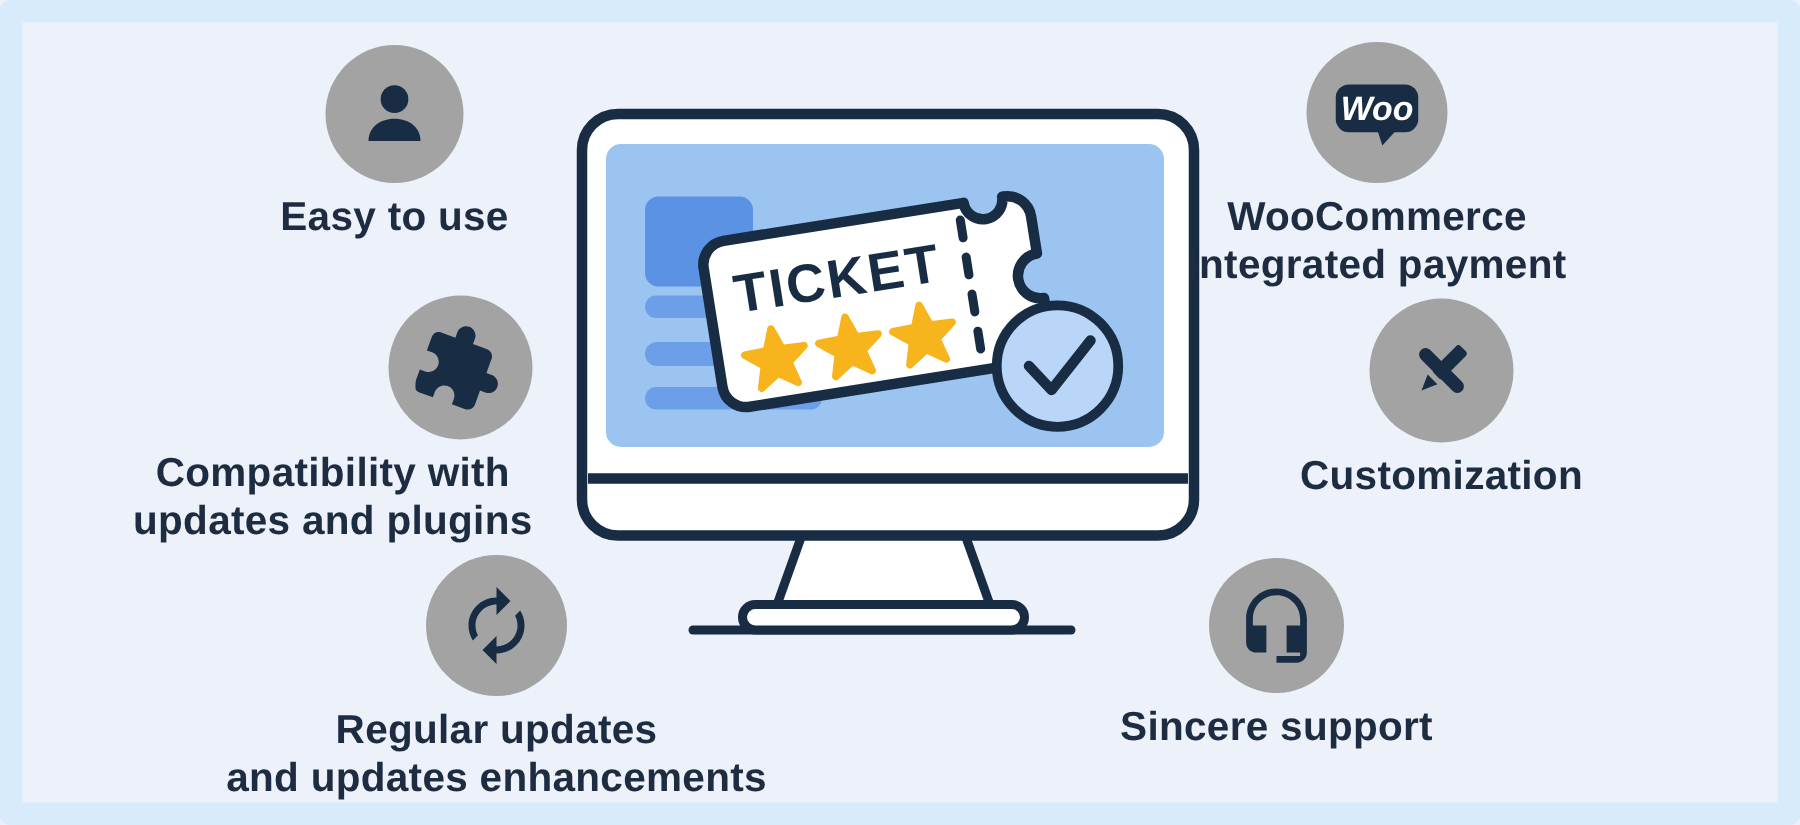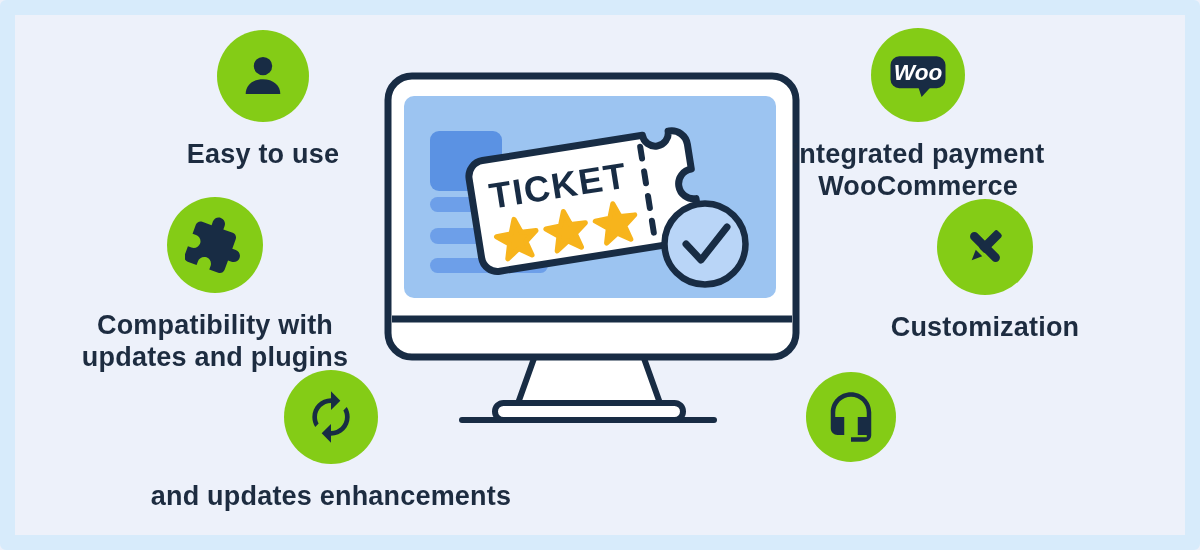--- a/index.html
+++ b/index.html
@@ -20,26 +20,26 @@
   .illus{
     position:absolute;left:0;top:0;width:1200px;height:550px;
     z-index:5;
   }
   .feature{
     position:absolute;
     display:flex;flex-direction:column;align-items:center;
     z-index:10;
   }
   .circle{
-    background:#84cc16;border-radius:50%;
+    background:#a3a3a3;border-radius:50%;
     display:flex;align-items:center;justify-content:center;
     flex:0 0 auto;
   }
   .label{
-    margin-top:16px;
+    margin-top:6px;
     color:#1d2c40;
     font-weight:700;
     font-size:27px;line-height:32px;
     text-align:center;
     letter-spacing:0.2px;
   }
   .label span{display:block;white-space:nowrap;}
   .icon-fill{fill:#182c44;}
 </style>
 </head>
@@ -90,21 +90,21 @@
       <svg viewBox="0 0 24 24" width="54" height="54">
         <circle class="icon-fill" cx="12" cy="7.6" r="4.1"></circle>
         <path class="icon-fill" d="M12 13.4c-4.5 0-7.7 2.7-7.7 6.6h15.4c0-3.9-3.2-6.6-7.7-6.6z"></path>
       </svg>
     </div>
     <div class="label">
       <span>Easy to use</span>
     </div>
   </div>
 
-  <div class="feature" style="left:75px;top:197px;width:280px;">
+  <div class="feature" style="left:75px;top:197px;width:280px;align-items:flex-end;">
     <div class="circle" style="width:96px;height:96px;">
       <svg viewBox="0 0 24 24" width="60" height="60">
         <g transform="rotate(20 12 12)">
           <path class="icon-fill" d="M20.5 11H19V7c0-1.1-.9-2-2-2h-4V3.5C13 2.12 11.88 1 10.5 1S8 2.12 8 3.5V5H4c-1.1 0-1.99.9-1.99 2v3.8H3.5c1.49 0 2.7 1.21 2.7 2.7s-1.21 2.7-2.7 2.7H2V20c0 1.1.9 2 2 2h3.8v-1.5c0-1.49 1.21-2.7 2.7-2.7 1.49 0 2.7 1.21 2.7 2.7V22H17c1.1 0 2-.9 2-2v-4h1.5c1.38 0 2.5-1.12 2.5-2.5S21.88 11 20.5 11z"></path>
         </g>
       </svg>
     </div>
     <div class="label">
       <span>Compatibility with</span>
       <span>updates and plugins</span>
@@ -113,39 +113,40 @@
 
   <div class="feature" style="left:141px;top:370px;width:380px;">
     <div class="circle" style="width:94px;height:94px;">
       <svg viewBox="0 0 24 24" width="56" height="56">
         <g transform="scale(-1 1) translate(-24 0)">
           <path class="icon-fill" d="M12 4V1L8 5l4 4V6c3.31 0 6 2.69 6 6 0 1.01-.25 1.97-.7 2.8l1.46 1.46C19.54 15.03 20 13.57 20 12c0-4.42-3.58-8-8-8zm0 14c-3.31 0-6-2.69-6-6 0-1.01.25-1.97.7-2.8L5.24 7.74C4.46 8.97 4 10.43 4 12c0 4.42 3.58 8 8 8v3l4-4-4-4v3z"></path>
         </g>
       </svg>
     </div>
     <div class="label">
+      <span>Regular updates</span>
       <span>and updates enhancements</span>
     </div>
   </div>
 
   <div class="feature" style="left:768px;top:28px;width:300px;">
     <div class="circle" style="width:94px;height:94px;">
       <svg viewBox="0 0 24 24" width="66" height="66">
         <rect class="icon-fill" x="2" y="5.2" width="20" height="11.6" rx="3.2"></rect>
         <path class="icon-fill" d="M12.2 16.6 h4.2 l-3.1 3.4 z"></path>
         <text x="12" y="13.8" text-anchor="middle" font-family="Liberation Sans, sans-serif" font-size="8.2" font-weight="bold" font-style="italic" fill="#ffffff">Woo</text>
       </svg>
     </div>
     <div class="label">
+      <span>WooCommerce</span>
       <span>integrated payment</span>
-      <span>WooCommerce</span>
     </div>
   </div>
 
-  <div class="feature" style="left:860px;top:199px;width:250px;">
+  <div class="feature" style="left:836px;top:199px;width:250px;">
     <div class="circle" style="width:96px;height:96px;">
       <svg viewBox="0 0 24 24" width="58" height="58">
         <g transform="rotate(45 12 12)">
           <rect class="icon-fill" x="4" y="10.2" width="16" height="3.6" rx="1.8"></rect>
           <rect class="icon-fill" x="10.1" y="3.5" width="3.8" height="10.5" rx="1"></rect>
           <path class="icon-fill" d="M10.1 15.5 h3.8 L12 19.8 Z"></path>
         </g>
       </svg>
     </div>
     <div class="label">
@@ -153,17 +154,18 @@
     </div>
   </div>
 
   <div class="feature" style="left:726px;top:372px;width:250px;">
     <div class="circle" style="width:90px;height:90px;">
       <svg viewBox="0 0 24 24" width="54" height="54">
         <path class="icon-fill" d="M12 1c-4.97 0-9 4.03-9 9v7c0 1.66 1.34 3 3 3h3v-8H5v-2c0-3.87 3.13-7 7-7s7 3.13 7 7v2h-4v8h4v1h-7v2h6c1.66 0 3-1.34 3-3V10c0-4.97-4.03-9-9-9z"></path>
       </svg>
     </div>
     <div class="label">
+      <span>Sincere support</span>
     </div>
   </div>
 
   <div class="outer-frame"></div>
 </div>
 
 </body></html>

